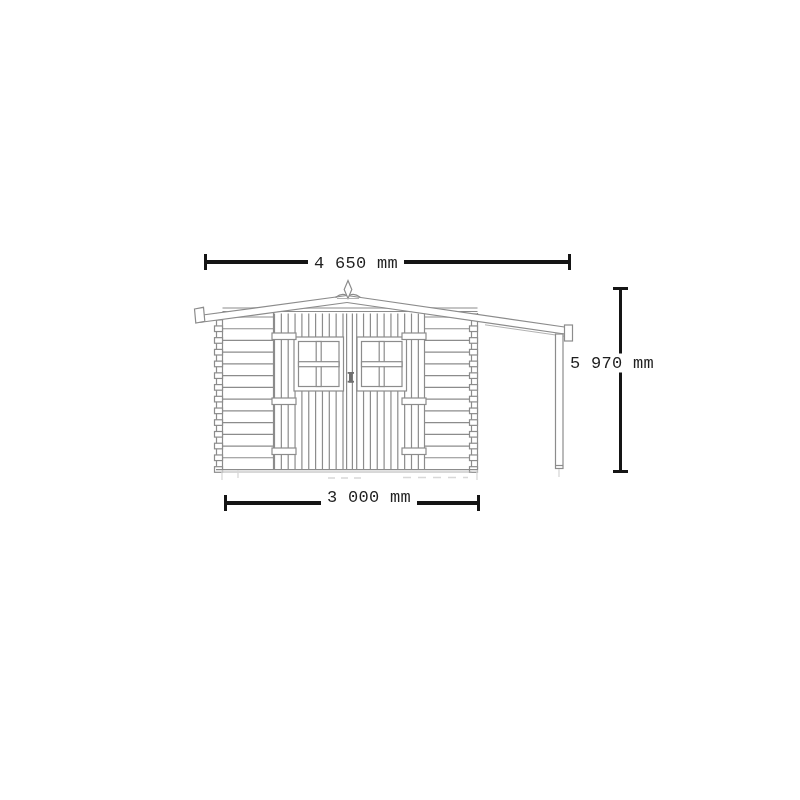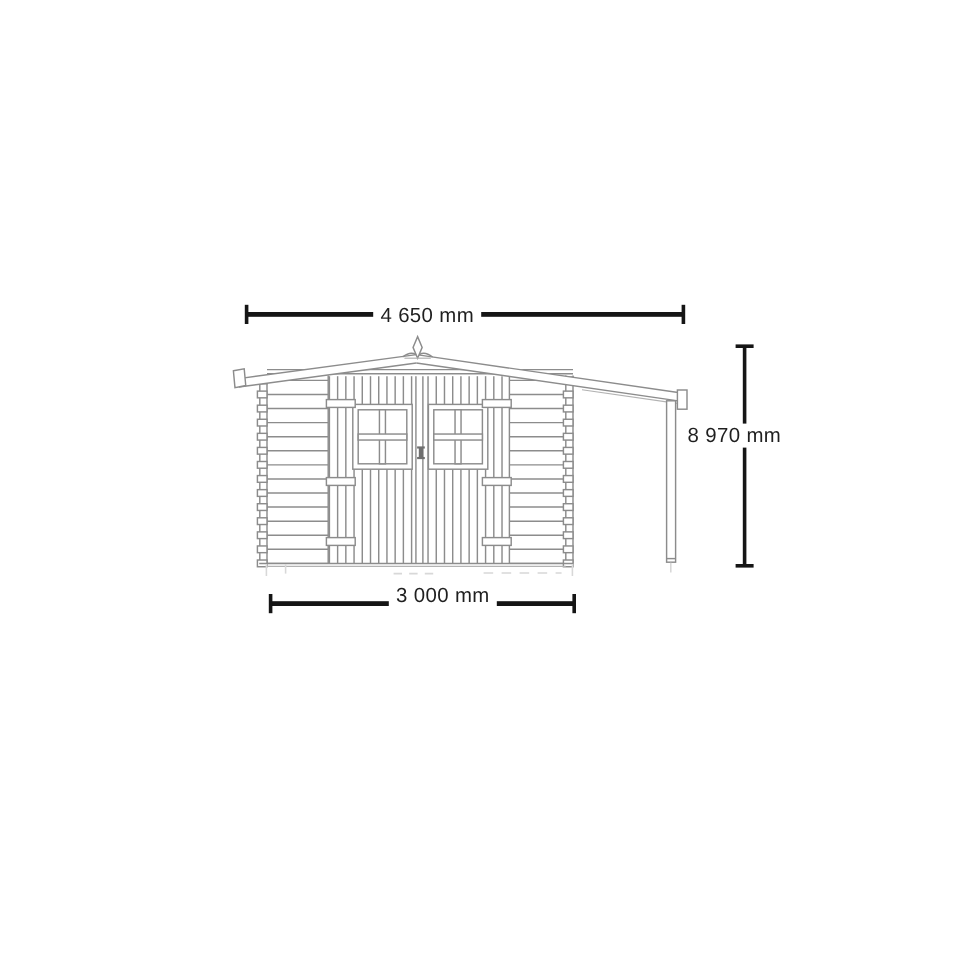--- a/index.html
+++ b/index.html
@@ -1,19 +1,19 @@
 <!DOCTYPE html>
 <html style="--bg: #ffffff; --line: #8c8c8c; --line_light: #b2b2b2; --dim: #151515; --text: #1f1f1f; --faint: #d8d8d8;"><head>
 <meta charset="utf-8">
 <style>
   html,body{margin:0;padding:0;background:#fff;}
   .canvas{
     position:relative;width:800px;height:800px;overflow:hidden;
     background:var(--bg,#fff);
-    font-family:Liberation Sans, sans-serif;
+    font-family:Liberation Mono, monospace;
   }
   .canvas svg{position:absolute;left:0;top:0;z-index:1;}
   
   .ln{stroke:var(--line);stroke-width:1.2;fill:none;}
   .lnl{stroke:var(--line_light);stroke-width:1;fill:none;}
   .nf{fill:none;stroke:var(--line);stroke-width:1.2;}
   .wr{fill:#fff;stroke:var(--line);stroke-width:1.2;}
   .fw{fill:#fff;stroke:none;}
   .hd{fill:#6f6f6f;stroke:none;}
   .faint{stroke:var(--faint);stroke-width:1.3;fill:none;}
@@ -185,21 +185,21 @@
     <div class="dim-seg" style="left:206px;top:260px;width:363px;height:3.5px"></div>
     <div class="dim-seg" style="left:203.5px;top:254px;width:3.5px;height:15.5px"></div>
     <div class="dim-seg" style="left:567.5px;top:254px;width:3.5px;height:15.5px"></div>
     <div class="dim-label" style="left:356px;top:263px">4 650 mm</div>
   </div>
 
   <div>
     <div class="dim-seg" style="left:619px;top:288px;width:2.6px;height:184px"></div>
     <div class="dim-seg" style="left:613px;top:286.5px;width:14.5px;height:3px"></div>
     <div class="dim-seg" style="left:613px;top:469.5px;width:14.5px;height:3px"></div>
-    <div class="dim-label" style="left:612px;top:363px">8 970 mm</div>
+    <div class="dim-label" style="left:612px;top:363px">5 970 mm</div>
   </div>
 
   <div>
     <div class="dim-seg" style="left:226px;top:501px;width:252px;height:3.5px"></div>
     <div class="dim-seg" style="left:223.5px;top:495px;width:3.5px;height:15.5px"></div>
     <div class="dim-seg" style="left:476.5px;top:495px;width:3.5px;height:15.5px"></div>
     <div class="dim-label" style="left:369px;top:497px">3 000 mm</div>
   </div>
 
 </div>

